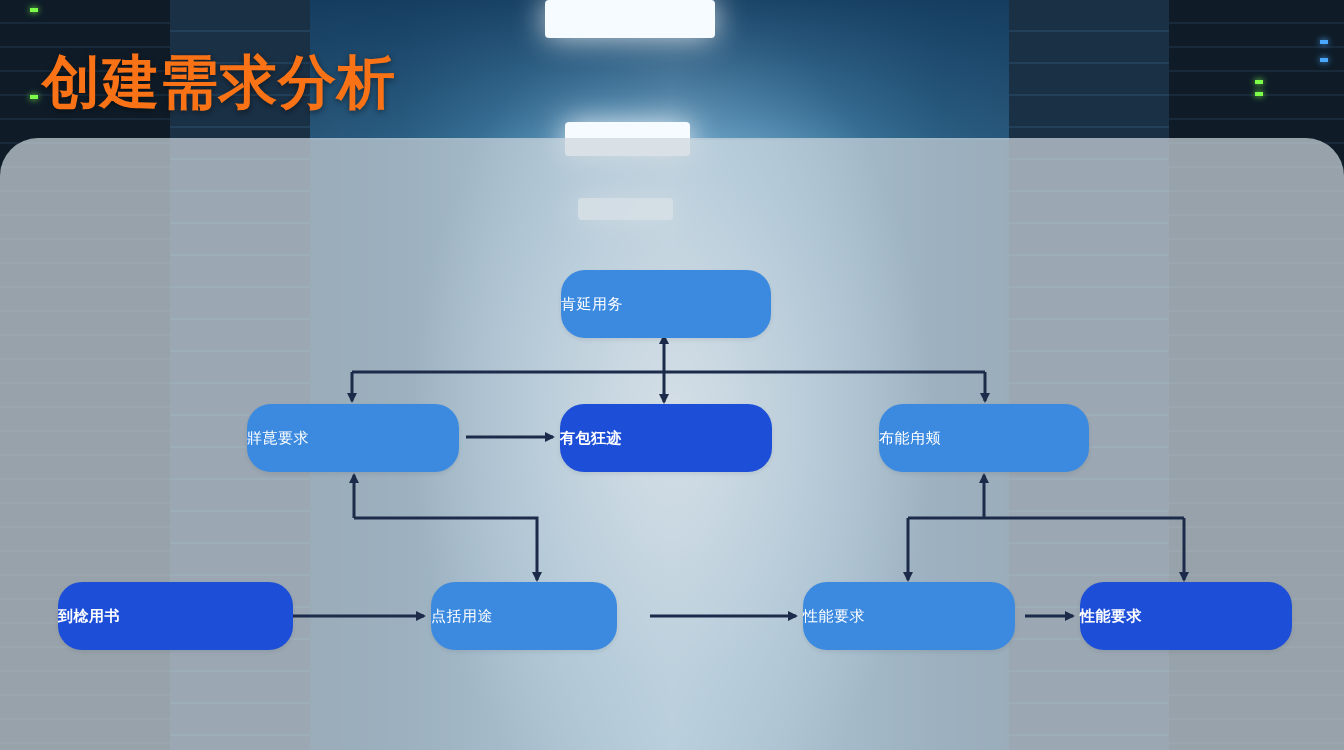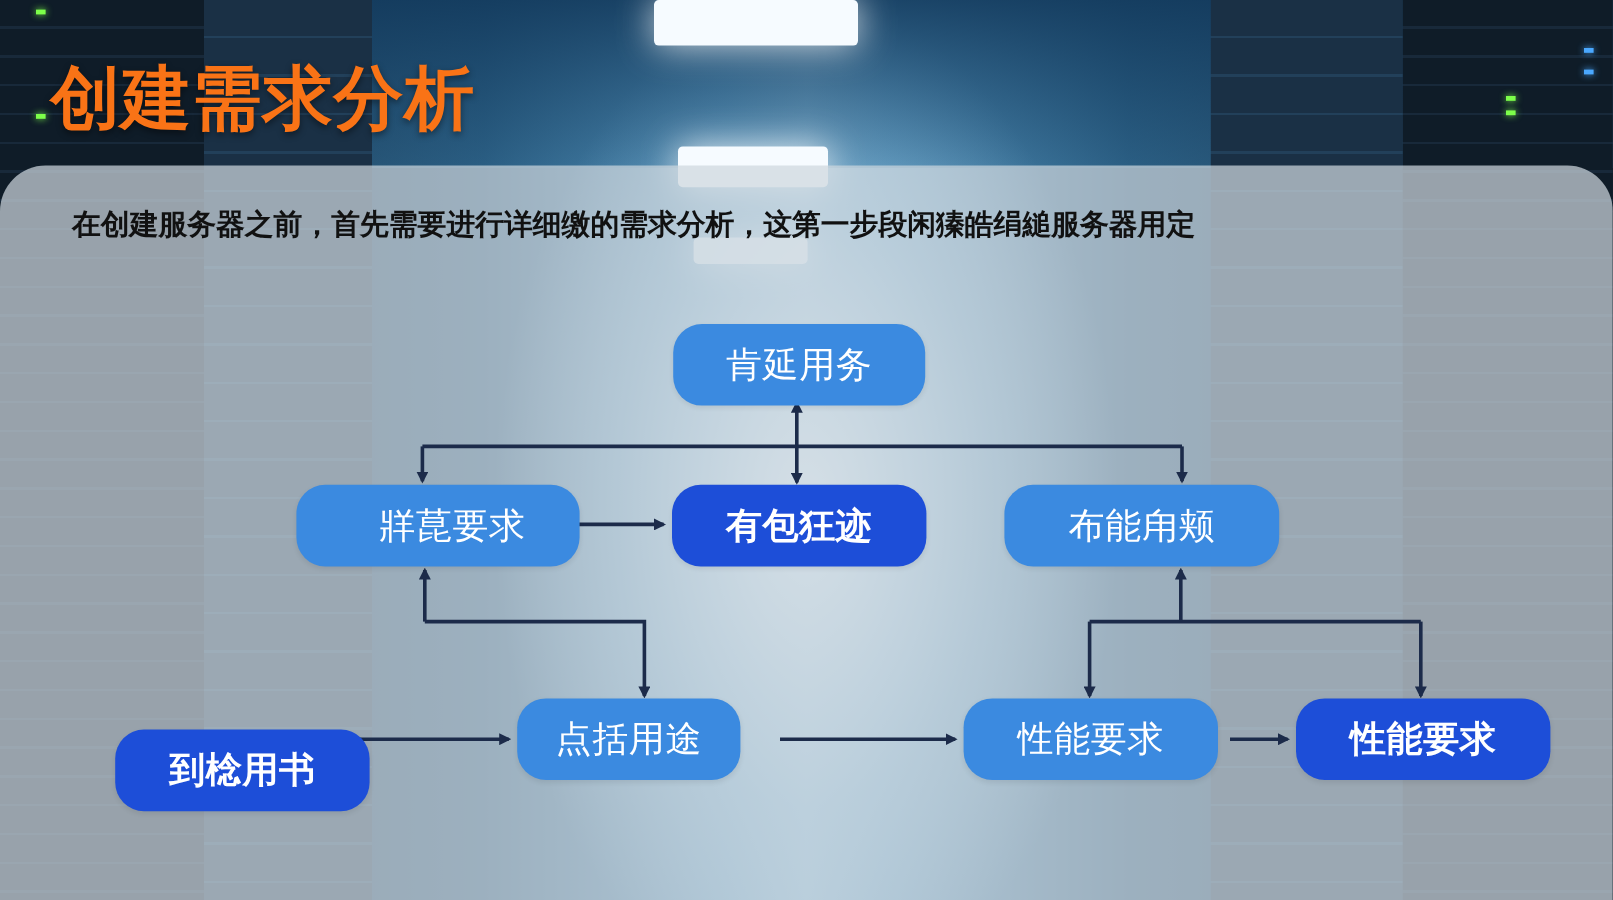--- a/index.html
+++ b/index.html
@@ -48,22 +48,22 @@
   }
   .intro {
     position: absolute; left: 60px; top: 172px; width: 1240px;
     font-size: 24px; line-height: 30px; font-weight: bold; color: #111;
     font-family: "DejaVu Sans", sans-serif;
   }
 
   
   .node {
     position: absolute; height: 68px; border-radius: 24px;
-    display: flex; align-items: center; justify-content: center;
-    color: #ffffff; font-size: 30px; letter-spacing: 0.5px;
+    display: flex; align-items: center; justify-content: flex-start;
+    color: #ffffff; font-size: 15px; letter-spacing: 0.5px;
     font-family: "DejaVu Sans", sans-serif;
     box-shadow: 0 2px 4px rgba(0,0,0,0.08);
   }
   .node.blue { background: #3b8ae0; }
   .node.green { background: #1d4ed8; font-weight: bold; }
 
   svg.edges { position: absolute; left: 0; top: 0; width: 1344px; height: 750px; pointer-events: none; }
 </style>
 </head>
 <body>
@@ -84,21 +84,20 @@
   <div class="led blue" style="left:1320px;top:58px"></div>
   <div class="led" style="left:30px;top:8px"></div>
   <div class="led" style="left:30px;top:95px"></div>
 </div>
 
 <div class="title">创建需求分析</div>
 
 <div class="panel"></div>
 
 <div class="intro">
-  <div>在创建服务器之前，首先需要进行详细缴的需求分析，这第一步段闲獉皓绢縋服务器用定</div>
 </div>
 
 <svg class="edges" viewBox="0 0 1344 750">
   <defs>
     <marker id="ah" markerWidth="10" markerHeight="10" refX="8" refY="5" orient="auto" markerUnits="userSpaceOnUse">
       <path d="M0,0 L10,5 L0,10 z" fill="#1c2b4a"></path>
     </marker>
     <marker id="ahs" markerWidth="10" markerHeight="10" refX="2" refY="5" orient="auto-start-reverse" markerUnits="userSpaceOnUse">
       <path d="M0,0 L10,5 L0,10 z" fill="#1c2b4a"></path>
     </marker>
@@ -123,30 +122,30 @@
     <path d="M908,518 L1184,518"></path>
     <path d="M984,518 L984,475" marker-end="url(#ah)"></path>
     <path d="M908,518 L908,580" marker-end="url(#ah)"></path>
     <path d="M1184,518 L1184,580" marker-end="url(#ah)"></path>
   </g>
 </svg>
 
 <div class="node blue" style="left:561px;top:270px;width:210px;">
   <span>肯延用务</span>
 </div>
-<div class="node blue" style="left:247px;top:404px;width:212px;padding-left:24px;">
+<div class="node blue" style="left:247px;top:404px;width:212px;">
   <span>牂菎要求</span>
 </div>
 <div class="node green" style="left:560px;top:404px;width:212px;">
   <span>有包狂迹</span>
 </div>
-<div class="node blue" style="left:837px;top:404px;width:229px;">
+<div class="node blue" style="left:879px;top:404px;width:210px;">
   <span>布能甪颊</span>
 </div>
-<div class="node green" style="left:58px;top:608px;width:212px;margin-left:38px;">
+<div class="node green" style="left:58px;top:582px;width:235px;">
   <span>到棯用书</span>
 </div>
 <div class="node blue" style="left:431px;top:582px;width:186px;">
   <span>点括用途</span>
 </div>
 <div class="node blue" style="left:803px;top:582px;width:212px;">
   <span>性能要求</span>
 </div>
 <div class="node green" style="left:1080px;top:582px;width:212px;">
   <span>性能要求</span>

